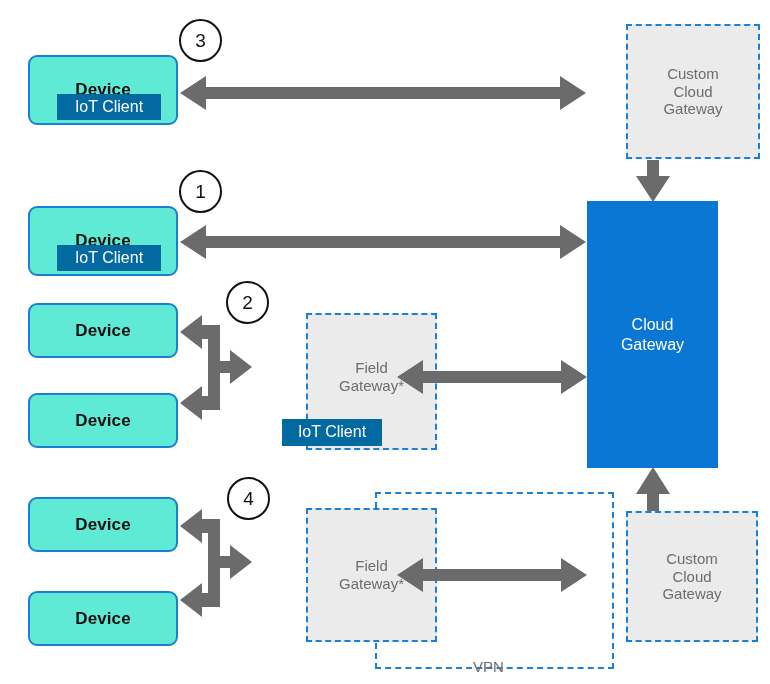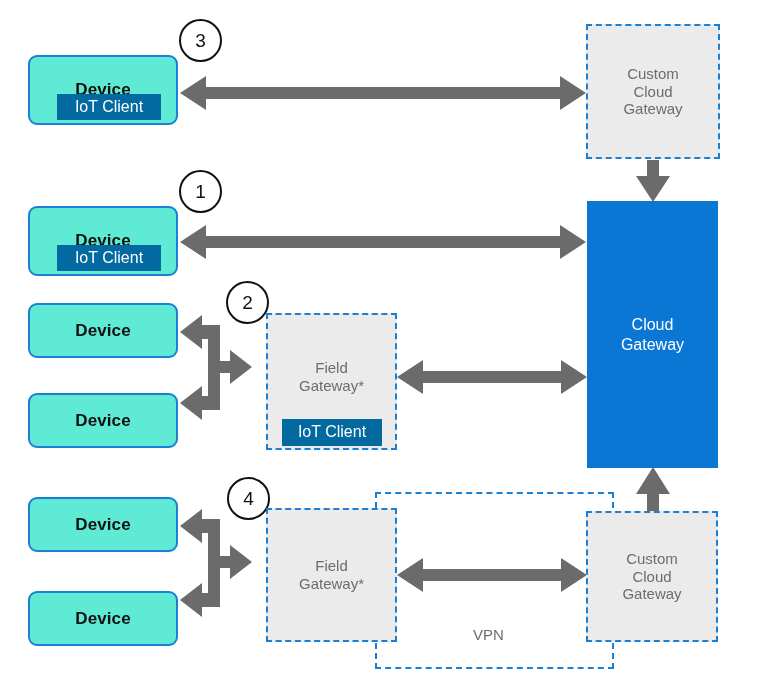--- a/index.html
+++ b/index.html
@@ -29,20 +29,21 @@
   }
 
   
   .gateway{
     border:2px dashed #1b7fd4;
     background:#ebebeb;
     display:flex;
     flex-direction:column;
     align-items:center;
     justify-content:center;
+    margin-left:40px;
   }
   .gw-label{
     color:#6d6d6d;
     font-size:15px;
     line-height:1.18;
     text-align:center;
     font-weight:normal;
   }
 
   
@@ -190,21 +191,21 @@
     <div class="gw-label">
       <div>Field</div>
       <div>Gateway*</div>
     </div>
   </div>
 
   <svg class="arrow-svg" style="left:397px;top:558px;width:190px;height:34px;" viewBox="0 0 190 34">
     <path class="arrow-fill" d="M0,17 L26,0 L26,11 L164,11 L164,0 L190,17 L164,34 L164,23 L26,23 L26,34 Z"></path>
   </svg>
 
-  <div class="vpn-label" style="left:473px;top:626px;">VPN</div>
+  <div class="vpn-label" style="left:473px;top:658px;">VPN</div>
 
   <div class="node gateway" style="left:586px;top:511px;width:132px;height:131px;">
     <div class="gw-label">
       <div>Custom</div>
       <div>Cloud</div>
       <div>Gateway</div>
     </div>
   </div>
 
   <svg class="arrow-svg" style="left:636px;top:467px;width:34px;height:44px;" viewBox="0 0 34 44">

